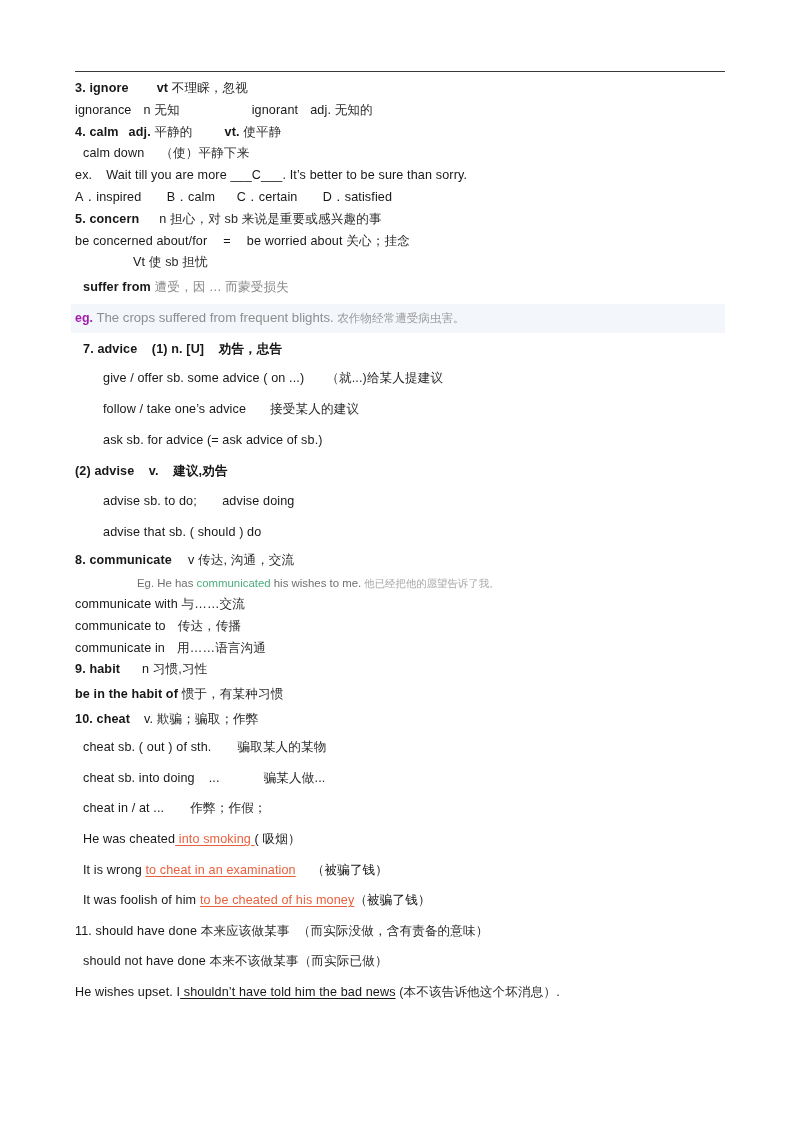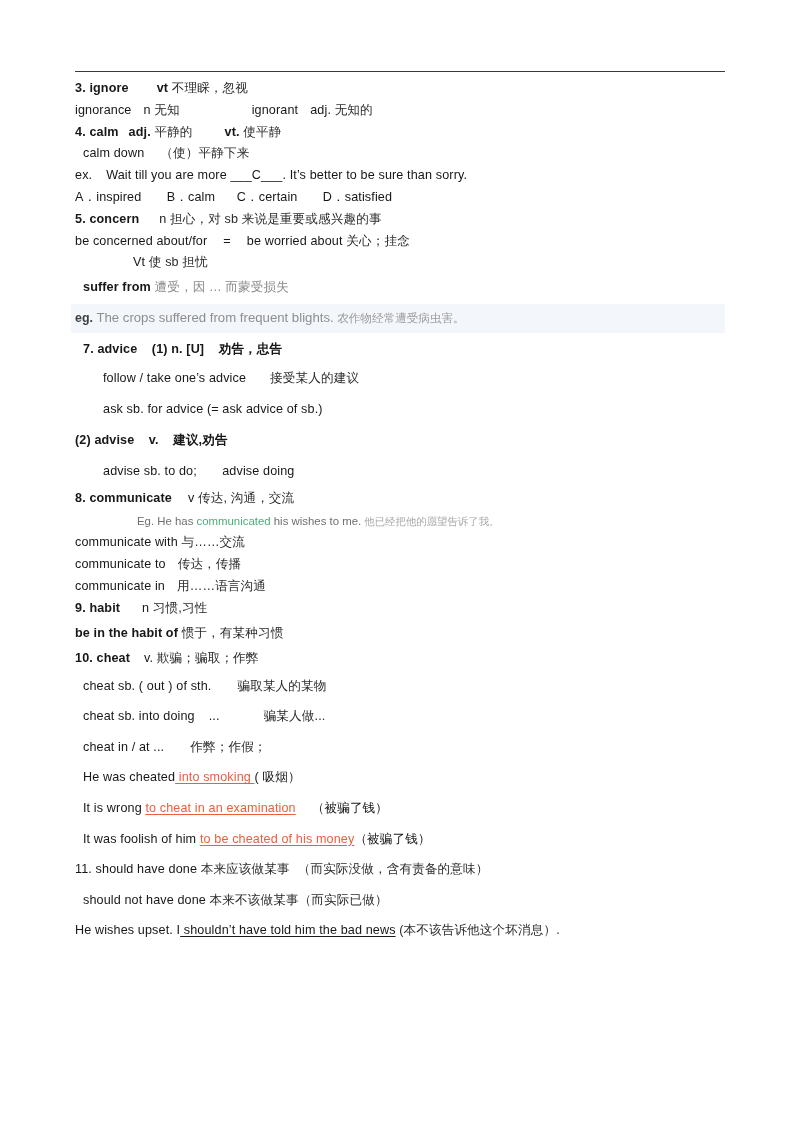--- a/index.html
+++ b/index.html
@@ -53,21 +53,21 @@
     background: #f3f6fb;
     display: block;
     padding: 5px 4px 6px 4px;
     margin: 4px 0 3px -4px;
     width: 654px;
     box-sizing: border-box;
     font-size: 12.6px;
     line-height: 17px;
     white-space: pre;
   }
-  .eg-band .egl { font-weight: bold; color: #404040; font-size: 12.4px;}
+  .eg-band .egl { font-weight: bold; color: #a21caf; font-size: 12.4px;}
   .eg-band .egt { color: #8e8e8e; font-size: 13.2px; }
   .eg-band .egcn { color: #9b9b9b; font-size: 11.6px; }
   .eg2 {
     font-size: 11.4px;
     line-height: 20px;
     white-space: pre;
     color: #6f6f6f;
     padding-left: 62px;
   }
   .eg2 .egcn2 { color: #a8a8a8; font-size: 10.4px; }
@@ -114,29 +114,31 @@
 
     <div class="ln i3"><span>Vt</span> <span class="cn">使 sb 担忧</span></div>
 
 
     <div class="ln i4" style="line-height:26px"><span class="b">suffer from</span> <span class="cn-gray">遭受，因 … 而蒙受损失</span></div>
 
     <div class="eg-band"><span class="egl">eg.</span> <span class="egt">The crops suffered from frequent blights.</span> <span class="egcn">农作物经常遭受病虫害。</span></div>
 
     <div class="ln i4" style="line-height:27px"><span class="b">7. advice    (1) n. [U]    劝告，忠告</span></div>
 
+    <div class="ln i2 loose"><span>give / offer sb. some advice ( on ...)</span><span class="sp" style="width:22px"></span><span class="cn">（就...)给某人提建议</span></div>
 
     <div class="ln i2 loose"><span>follow / take one’s advice</span><span class="sp" style="width:24px"></span><span class="cn">接受某人的建议</span></div>
 
     <div class="ln i2 loose"><span>ask sb. for advice (= ask advice of sb.)</span></div>
 
     <div class="ln loose"><span class="b">(2) advise    v.    建议,劝告</span></div>
 
     <div class="ln i2 loose"><span>advise sb. to do;       advise doing</span></div>
 
+    <div class="ln i2 loose"><span>advise that sb. ( should ) do</span></div>
 
     <div class="ln" style="line-height:25px"><span class="b">8. communicate</span><span class="sp" style="width:16px"></span><span>v</span> <span class="cn">传达, 沟通，交流</span></div>
 
     <div class="eg2"><span>Eg. He has</span> <span class="green">communicated</span> <span>his wishes to me.</span> <span class="egcn2">他已经把他的愿望告诉了我。</span></div>
 
     <div class="ln"><span>communicate with</span> <span class="cn">与……交流</span></div>
 
     <div class="ln"><span>communicate to</span><span class="sp" style="width:12px"></span><span class="cn">传达，传播</span></div>
 
     <div class="ln"><span>communicate in</span><span class="sp" style="width:12px"></span><span class="cn">用……语言沟通</span></div>

